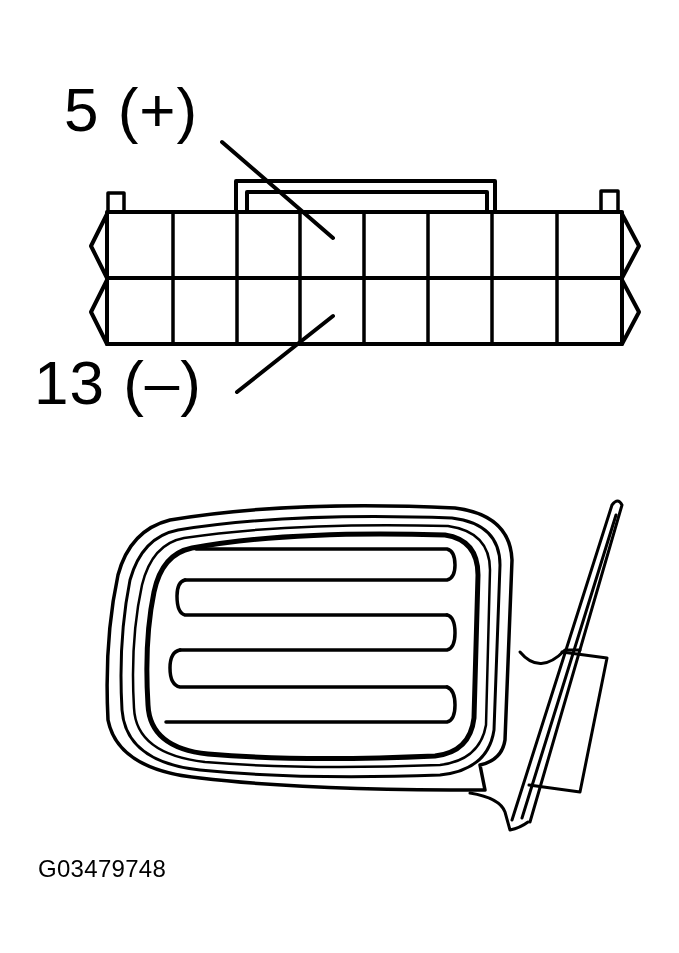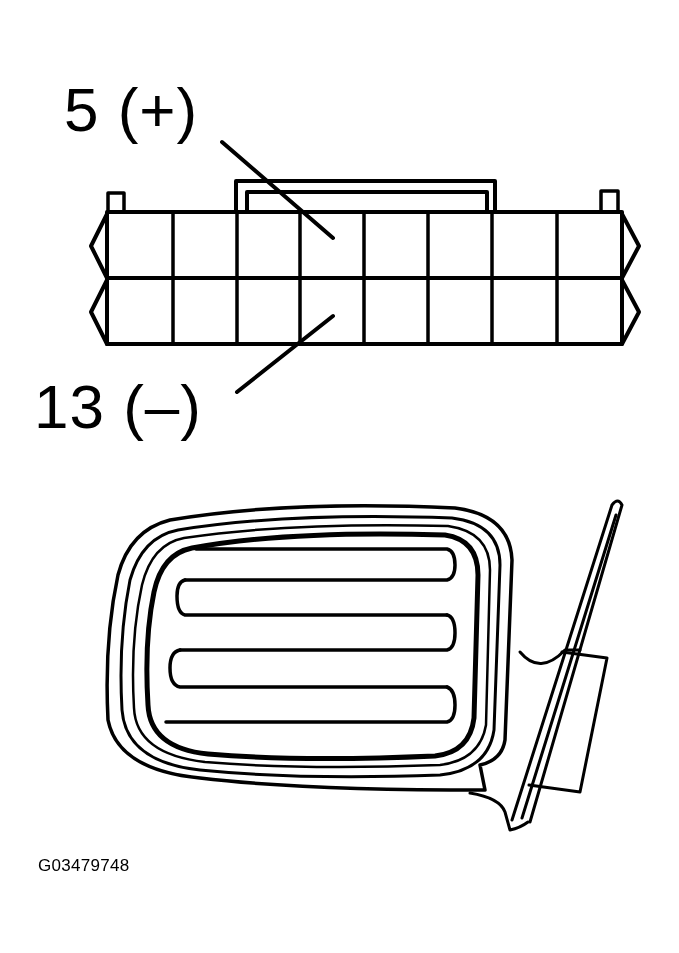--- a/index.html
+++ b/index.html
@@ -27,25 +27,25 @@
       font-family: "Liberation Sans", sans-serif;
       color: #000000;
       white-space: nowrap;
       line-height: 1;
     }
     .pin-label {
       font-size: 62px;
       letter-spacing: 1px;
     }
     #label-pin5 { left: 64px; top: 79px; }
-    #label-pin13 { left: 34px; top: 376px; }
+    #label-pin13 { left: 34px; top: 352px; }
     #figure-id {
       left: 38px;
       top: 857px;
-      font-size: 17px;
+      font-size: 24px;
       letter-spacing: 0.3px;
     }
     svg { position: absolute; left: 0; top: 0; }
     .stroke { fill: none; stroke: #000; stroke-linejoin: round; stroke-linecap: round; }
   </style>
 </head>
 <body>
 
 <div class="canvas">
 

